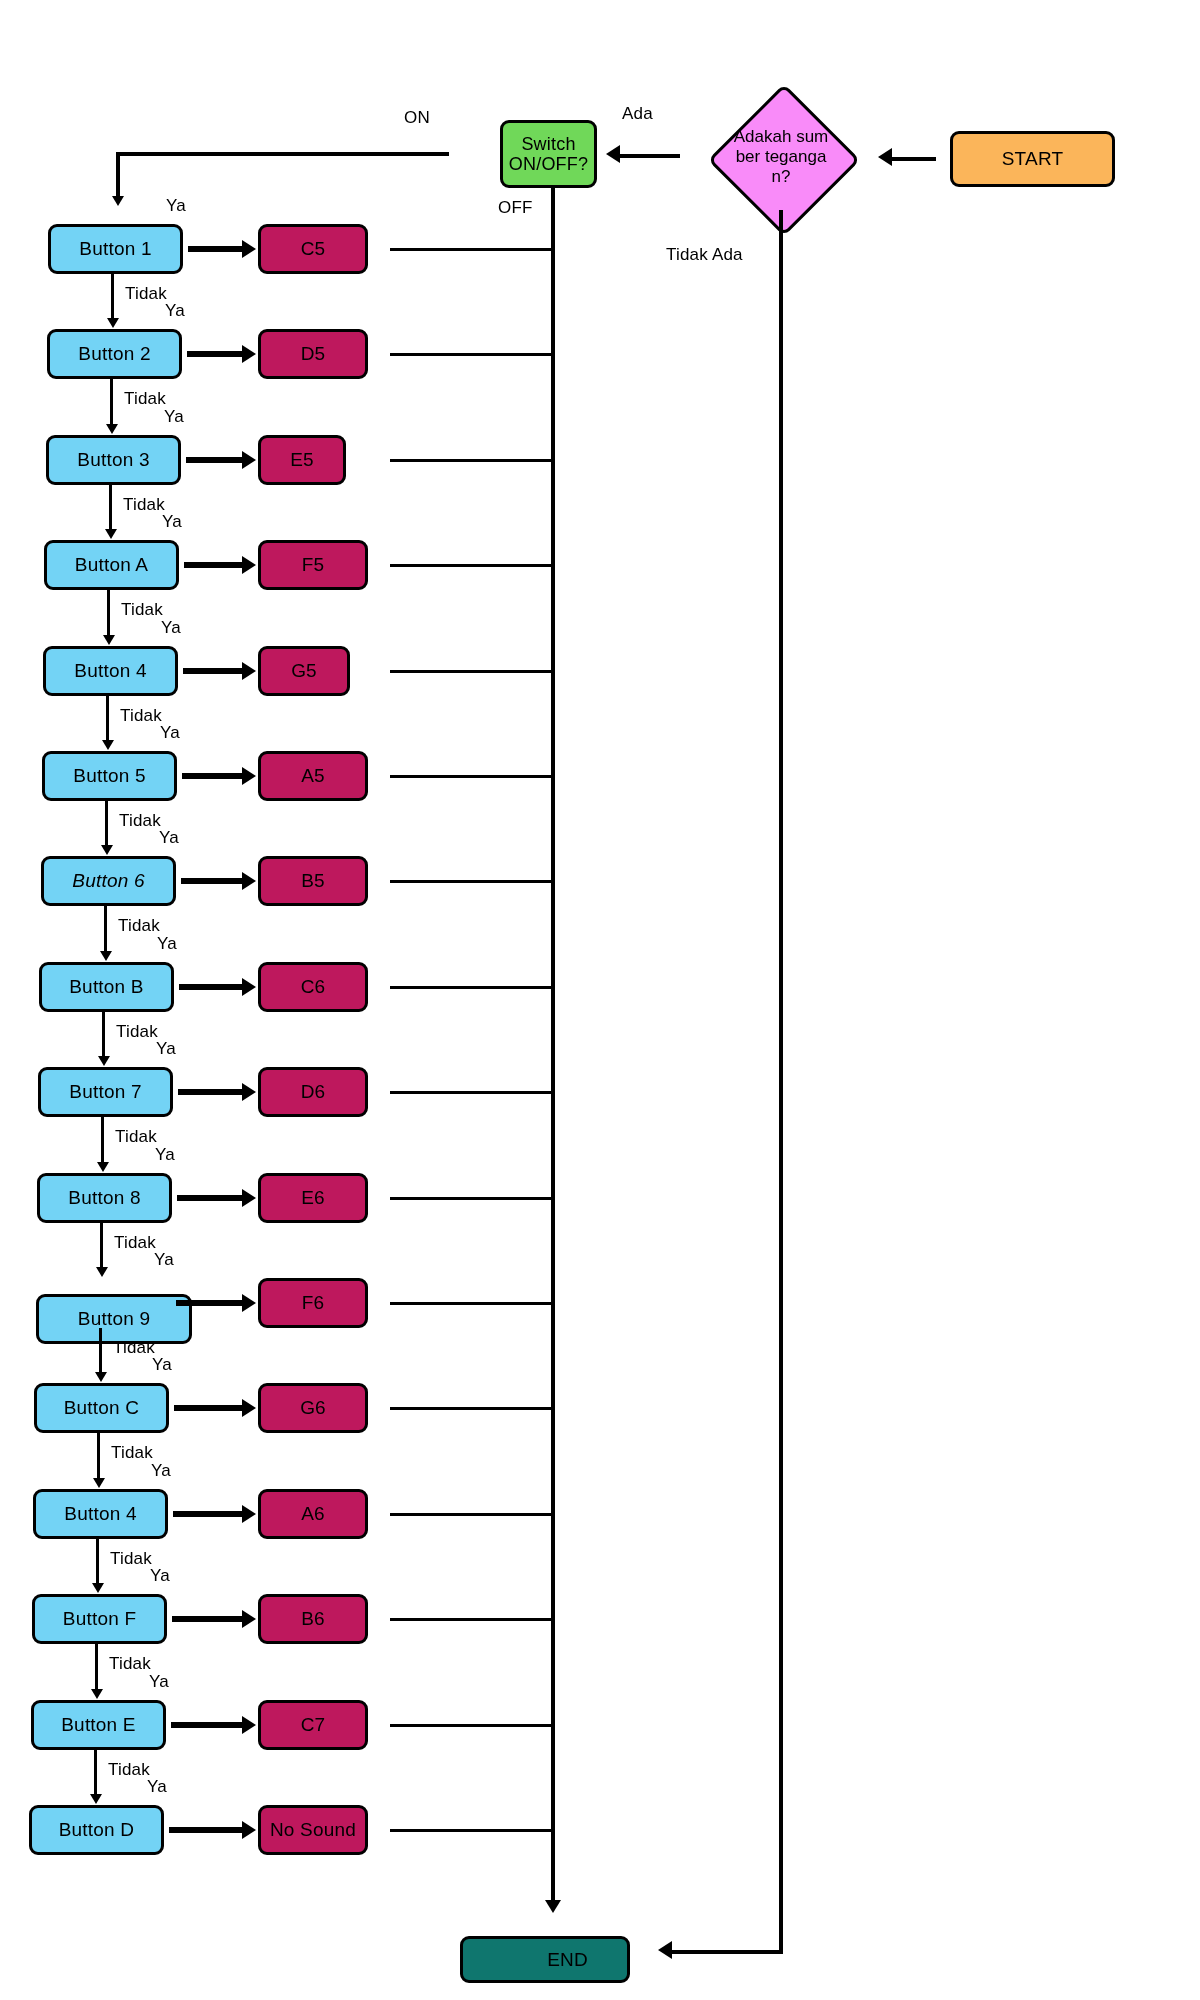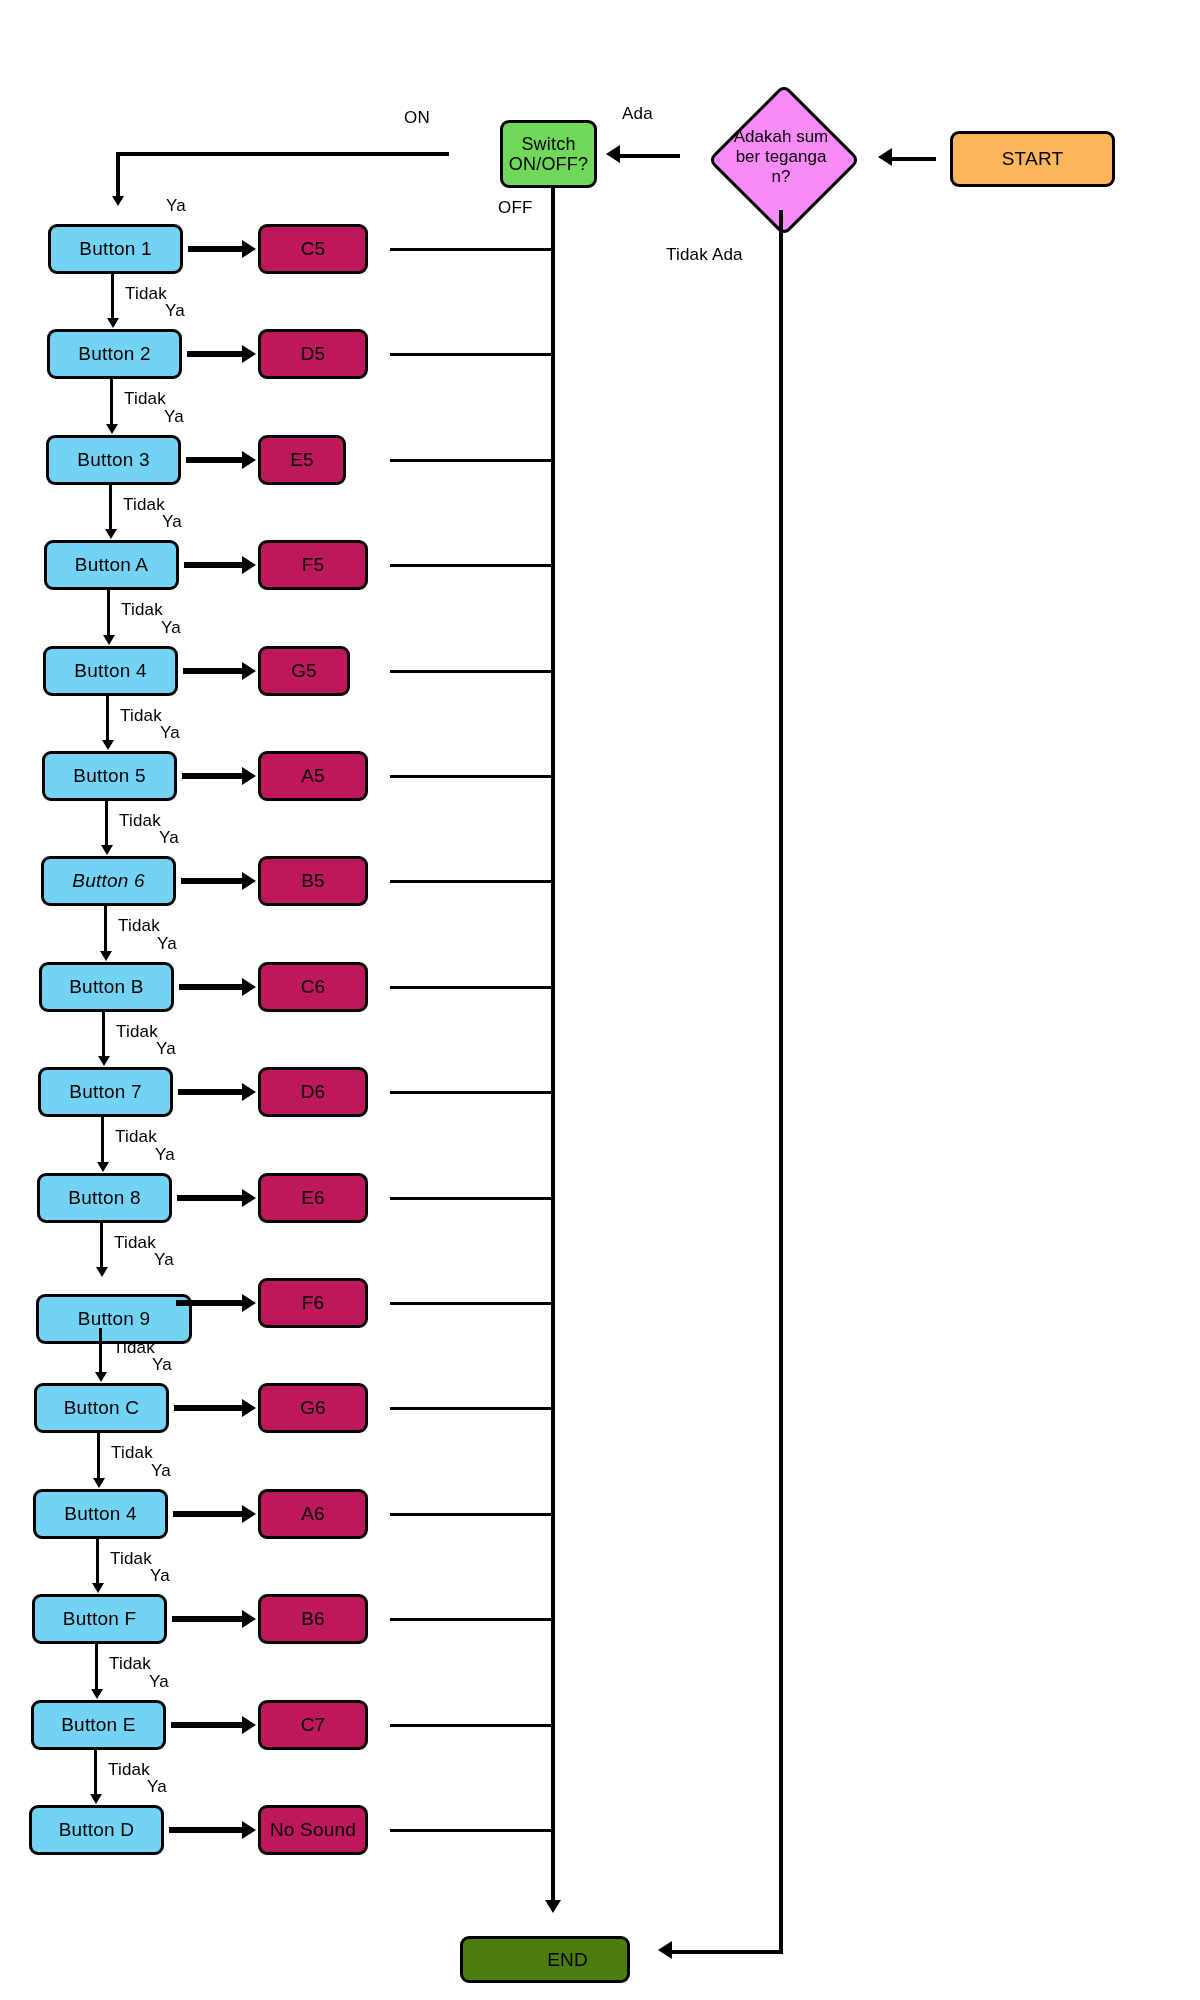--- a/index.html
+++ b/index.html
@@ -31,21 +31,21 @@
     line-height: 1.12;
     letter-spacing: 0.2px;
   }
   .node-button { background: #73d3f5; }
   .node-note   { background: #fbd котор; }
   .node-note   { background: #be185d; }
   .node-start  { background: #fbb košt; }
   .node-start  { background: #fbb košt; }
   .node-start  { background: #fbb55a; }
   .node-switch { background: #70d859; font-size: 18px; }
-  .node-end    { background: #4d7c0f; padding-left: 45px; }
+  .node-end    { background: #0f766e; padding-left: 45px; }
 
   
   .decision {
     position: absolute;
     display: flex;
     align-items: center;
     justify-content: center;
   }
   .decision .diamond-shape {
     position: absolute;

